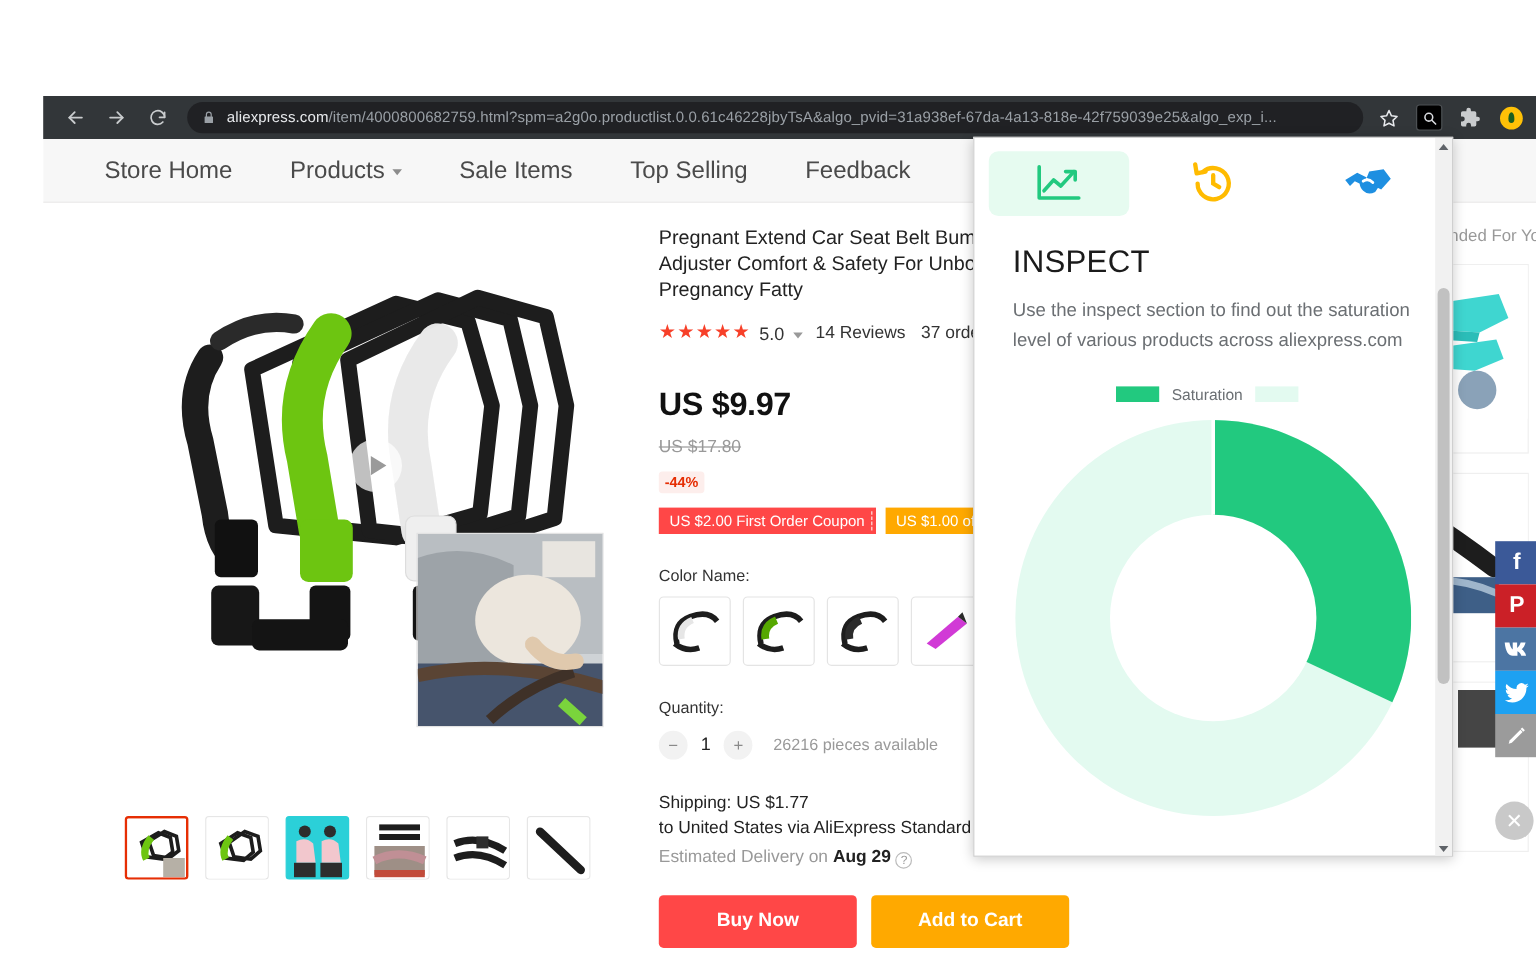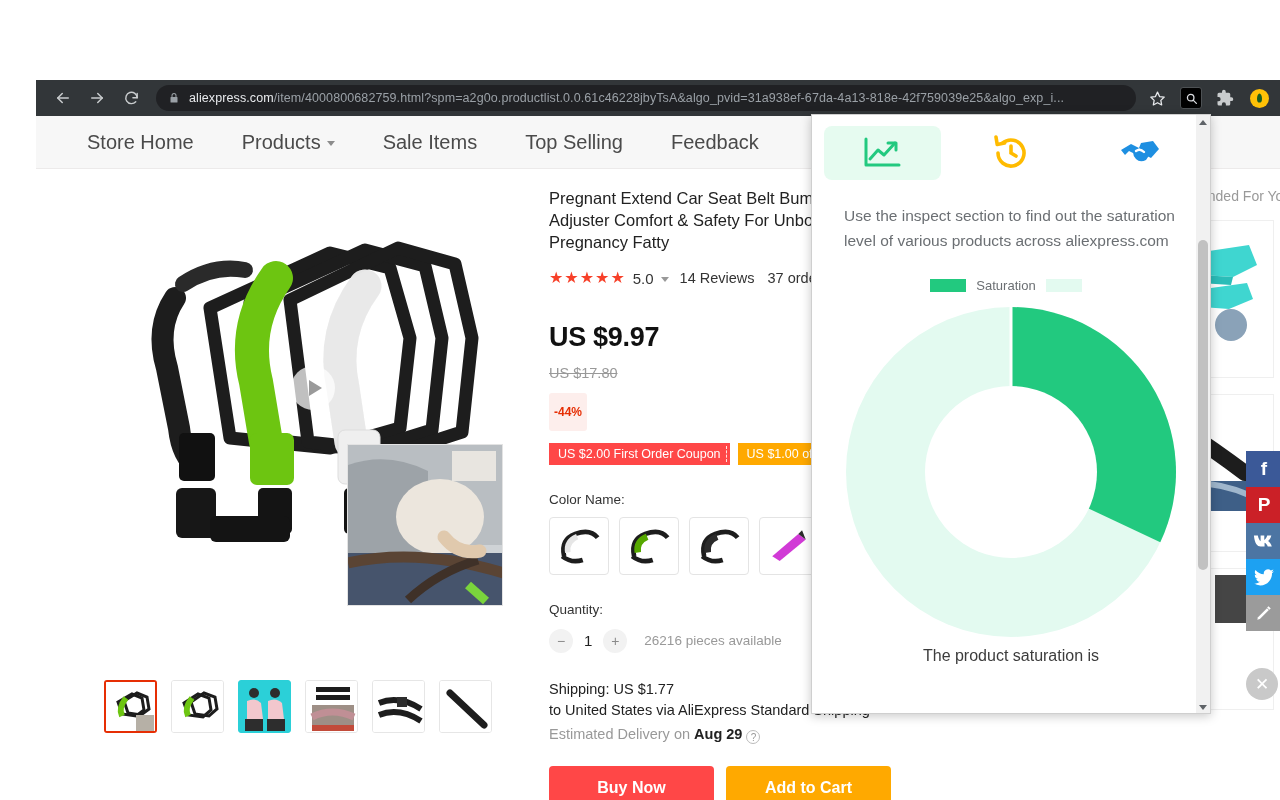--- a/index.html
+++ b/index.html
@@ -116,21 +116,21 @@
     width:0;height:0;border-left:4px solid transparent;border-right:4px solid transparent;
     border-top:5px solid #999; margin-top:3px;
   }
   .rev-link { font-size:14.5px; color:#333; margin-left:4px; }
   .ord-link { font-size:14.5px; color:#333; margin-left:6px; }
 
   .price-row { display:flex; align-items:baseline; gap:12px; margin-top:35px;flex-direction:column; }
   .price-now { font-size:27px; font-weight:700; color:#111; letter-spacing:-0.3px; }
   .price-old { font-size:14.5px; color:#999; text-decoration:line-through; }
   .disc-badge {
-    font-size:12px; color:#e62e04; background:#fdeeec; padding:12px 5px;
+    font-size:12px; color:#e62e04; background:#fdeeec; padding:2px 5px;
     border-radius:3px; font-weight:600;
   }
   .coupons { display:flex; gap:8px; margin-top:12px; }
   .coupon {
     font-size:12.5px; color:#fff; padding:4px 9px; position:relative;
     white-space:nowrap;
   }
   .coupon.red { background:#ff4747; }
   .coupon.orange { background:#ffa900; }
   .coupon::after {
@@ -636,39 +636,39 @@
             <path d="M2 12 L12 6 L20 10 L16 16 L10 13 L6 17 Z"></path>
             <path d="M22 5 L34 3 L40 11 L32 20 L24 16 L20 10 Z"></path>
             <path d="M14 14 q5 -4 9 0 q4 4 8 2 l-4 6 q-6 3 -10 -1 q-3 -3 -3 -7z"></path>
           </g>
           <path d="M17 13 q4 -3 8 1" fill="none" stroke="#ffffff" stroke-width="2.4" stroke-linecap="round"></path>
         </svg>
       </div>
     </div>
 
     <div class="popup-body">
+      <div class="popup-h1">INSPECT</div>
       <div class="popup-p">Use the inspect section to find out the saturation level of various products across aliexpress.com</div>
 
       <div class="legend">
         <span class="lg-sw" style="background:#22c97f"></span>
         <span class="lg-txt">Saturation</span>
         <span class="lg-sw" style="background:#e3faf0"></span>
         <span class="lg-txt"></span>
       </div>
 
       <div class="donut-wrap">
         <svg class="donut" viewBox="0 0 330 330">
           <circle cx="165" cy="165" r="165" fill="#e3faf0"></circle>
           <path id="sat-slice" fill="#22c97f" d="M 165 165 L 165 0 A 165 165 0 0 1 314.29646365689325 235.253583108237 Z"></path>
           <circle cx="165" cy="165" r="86" fill="#ffffff"></circle>
           <line x1="165" y1="0" x2="165" y2="79" stroke="#ffffff" stroke-width="3"></line>
         </svg>
       </div>
 
-      <div class="chart-caption">The product saturation is</div>
     </div>
 
     <div class="popup-scroll">
       <div class="arrow-up">
           <div class="tri-up"></div>
         </div>
       <div class="thumb-bar"></div>
       <div class="arrow-dn">
           <div class="tri-dn"></div>
         </div>

